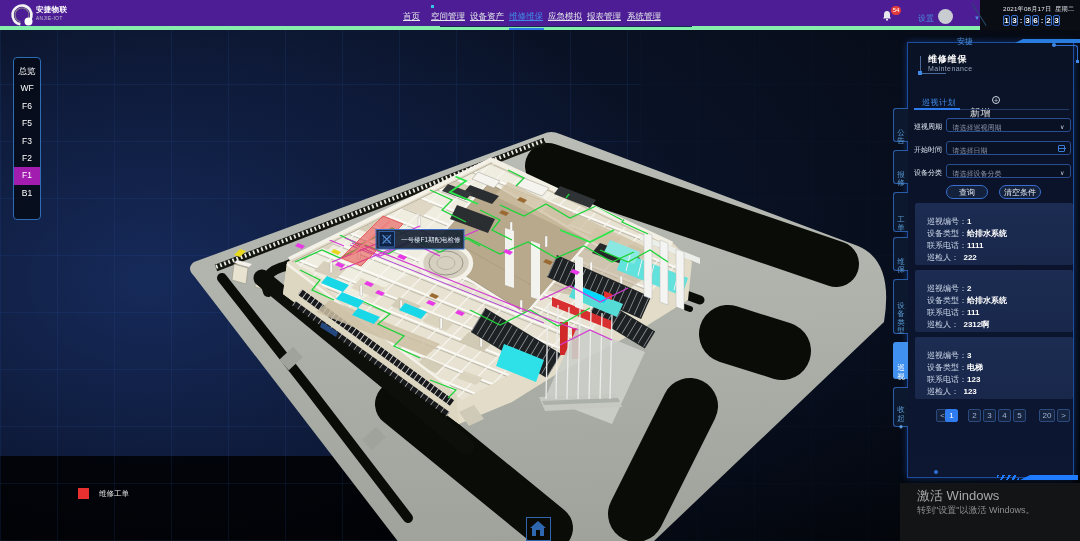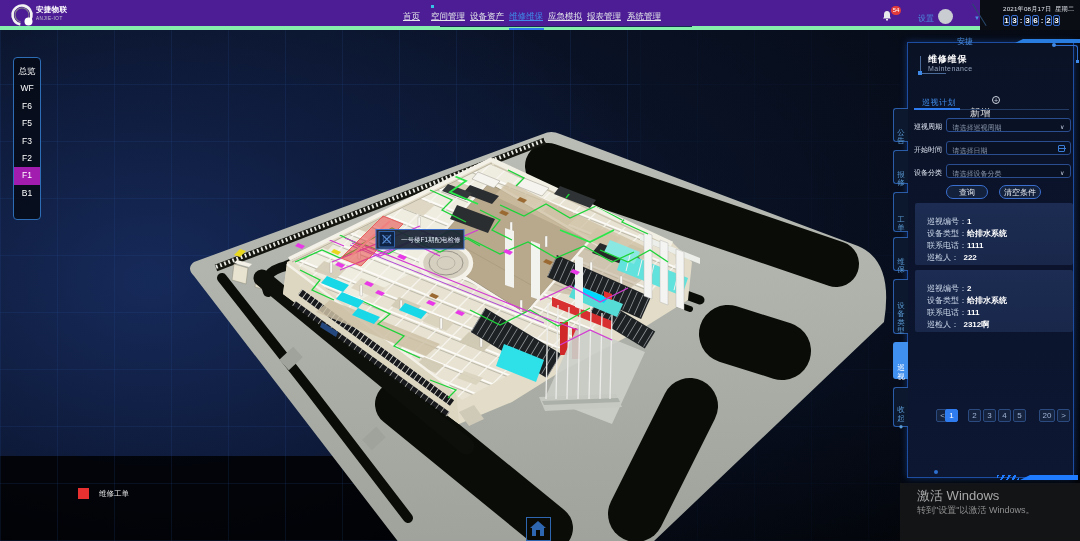--- a/index.html
+++ b/index.html
@@ -517,20 +517,26 @@
     <div class="ln" style="top:25px">设备类型：<b>给排水系统</b></div>
     <div class="ln" style="top:37px">联系电话：<b>1111</b></div>
     <div class="ln" style="top:49px">巡检人：&nbsp;&nbsp;<b>222</b></div>
   </div>
   <div class="card" style="top:227px">
     <div class="ln" style="top:13px">巡视编号：<b>2</b></div>
     <div class="ln" style="top:25px">设备类型：<b>给排水系统</b></div>
     <div class="ln" style="top:37px">联系电话：<b>111</b></div>
     <div class="ln" style="top:49px">巡检人：&nbsp;&nbsp;<b>2312啊</b></div>
   </div>
+  <div class="card" style="top:294px">
+    <div class="ln" style="top:13px">巡视编号：<b>3</b></div>
+    <div class="ln" style="top:25px">设备类型：<b>电梯</b></div>
+    <div class="ln" style="top:37px">联系电话：<b>123</b></div>
+    <div class="ln" style="top:49px">巡检人：&nbsp;&nbsp;<b>123</b></div>
+  </div>
   <div id="pager">
     <div class="pg" style="left:21px">&lt;</div>
     <div class="pg act" style="left:30px">1</div>
     <div class="pg" style="left:53px">2</div>
     <div class="pg" style="left:68px">3</div>
     <div class="pg" style="left:83px">4</div>
     <div class="pg" style="left:98px">5</div>
     <div class="pg" style="left:124px;width:16px">20</div>
     <div class="pg" style="left:142px">&gt;</div>
   </div>

